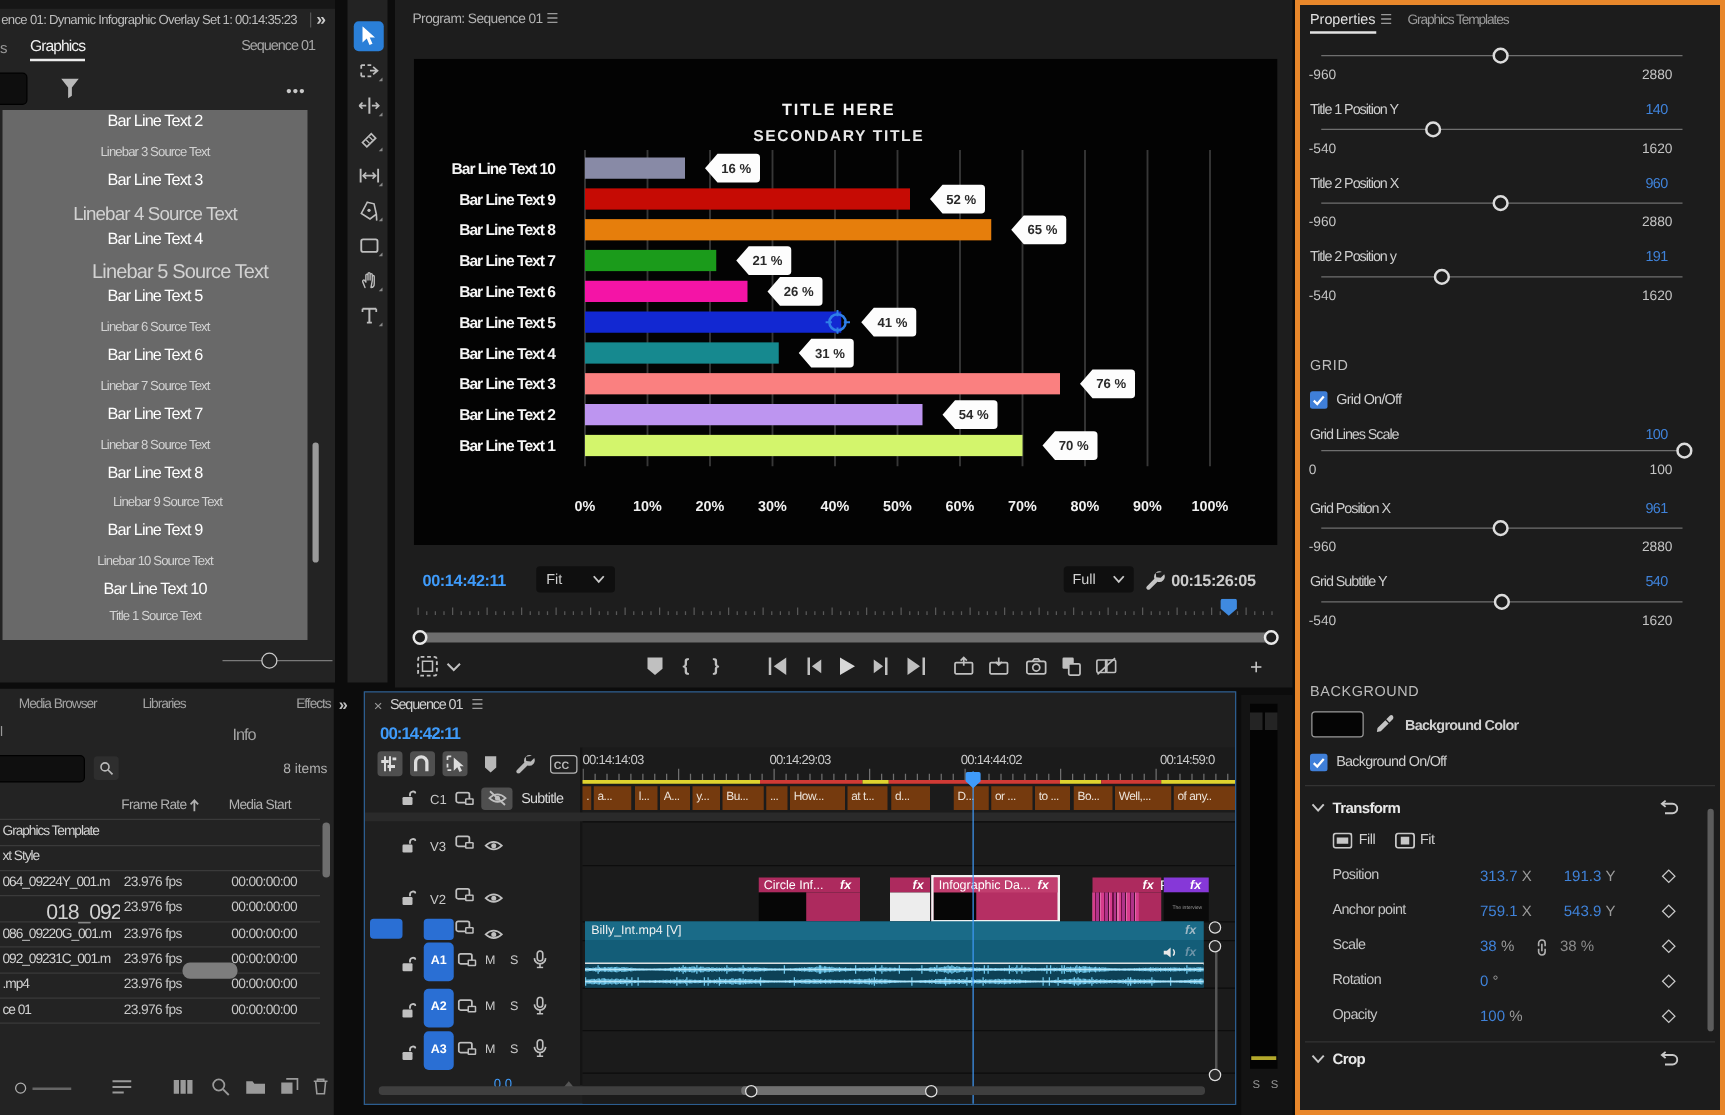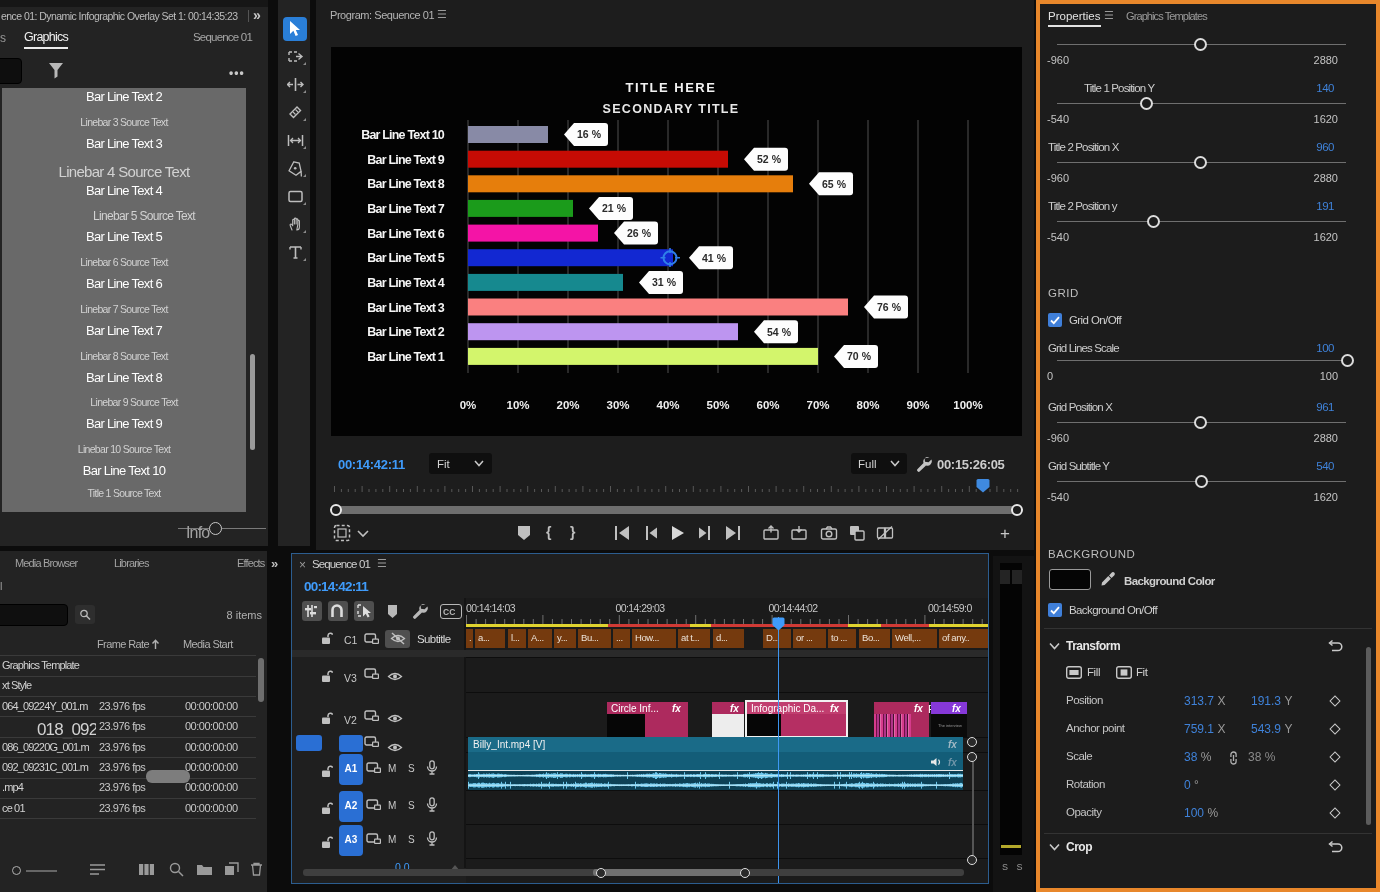--- a/index.html
+++ b/index.html
@@ -19,21 +19,21 @@
 <svg class="abs" style="left:48px;top:62px" width="16" height="17" viewBox="0 0 16 17">
       <path d="M1 1 h14 l-5.5 7 v6.5 l-3 2 v-8.5 Z" fill="#b8b8b8"></path>
     </svg>
 <div class="abs " style="left:229px;top:66px;font-size:12px;color:#c8c8c8;font-weight:700;white-space:nowrap;letter-spacing:1px;">•••</div>
 <div class="abs " style="left:2px;top:88px;width:244px;height:424px;background:#696969;overflow:hidden;"></div>
 <div class="abs" style="left:2px;top:89px;width:244px;text-align:center;font-size:13px;letter-spacing:-0.7px;color:#ffffff;">Bar Line Text 2</div>
 <div class="abs" style="left:2px;top:116px;width:244px;text-align:center;font-size:10.5px;letter-spacing:-0.7px;color:#d2d2d2;">Linebar 3 Source Text</div>
 <div class="abs" style="left:2px;top:136px;width:244px;text-align:center;font-size:13px;letter-spacing:-0.7px;color:#ffffff;">Bar Line Text 3</div>
 <div class="abs" style="left:2px;top:163px;width:244px;text-align:center;font-size:15px;letter-spacing:-0.7px;color:#d2d2d2;">Linebar 4 Source Text</div>
 <div class="abs" style="left:2px;top:183px;width:244px;text-align:center;font-size:13px;letter-spacing:-0.7px;color:#ffffff;">Bar Line Text 4</div>
-<div class="abs" style="left:2px;top:209px;width:284px;text-align:center;font-size:12px;letter-spacing:-0.7px;color:#d2d2d2;">Linebar 5 Source Text</div>
+<div class="abs" style="left:2px;top:209px;width:284px;text-align:center;font-size:16px;letter-spacing:-0.7px;color:#d2d2d2;">Linebar 5 Source Text</div>
 <div class="abs" style="left:2px;top:229px;width:244px;text-align:center;font-size:13px;letter-spacing:-0.7px;color:#ffffff;">Bar Line Text 5</div>
 <div class="abs" style="left:2px;top:256px;width:244px;text-align:center;font-size:10.5px;letter-spacing:-0.7px;color:#d2d2d2;">Linebar 6 Source Text</div>
 <div class="abs" style="left:2px;top:276px;width:244px;text-align:center;font-size:13px;letter-spacing:-0.7px;color:#ffffff;">Bar Line Text 6</div>
 <div class="abs" style="left:2px;top:303px;width:244px;text-align:center;font-size:10.5px;letter-spacing:-0.7px;color:#d2d2d2;">Linebar 7 Source Text</div>
 <div class="abs" style="left:2px;top:323px;width:244px;text-align:center;font-size:13px;letter-spacing:-0.7px;color:#ffffff;">Bar Line Text 7</div>
 <div class="abs" style="left:2px;top:350px;width:244px;text-align:center;font-size:10.5px;letter-spacing:-0.7px;color:#d2d2d2;">Linebar 8 Source Text</div>
 <div class="abs" style="left:2px;top:370px;width:244px;text-align:center;font-size:13px;letter-spacing:-0.7px;color:#ffffff;">Bar Line Text 8</div>
 <div class="abs" style="left:2px;top:396px;width:264px;text-align:center;font-size:10.5px;letter-spacing:-0.7px;color:#d2d2d2;">Linebar 9 Source Text</div>
 <div class="abs" style="left:2px;top:416px;width:244px;text-align:center;font-size:13px;letter-spacing:-0.7px;color:#ffffff;">Bar Line Text 9</div>
 <div class="abs" style="left:2px;top:443px;width:244px;text-align:center;font-size:10.5px;letter-spacing:-0.7px;color:#d2d2d2;">Linebar 10 Source Text</div>
@@ -340,21 +340,21 @@
 <div class="abs " style="left:1104px;top:9px;font-size:11px;color:#9a9a9a;font-weight:400;white-space:nowrap;">☰</div>
 <div class="abs " style="left:1126px;top:10px;font-size:11px;color:#9a9a9a;font-weight:400;white-space:nowrap;letter-spacing:-0.9px;">Graphics Templates</div>
 <div class="abs " style="left:1057px;top:44px;width:289px;height:1px;background:#6f6f6f;"></div>
 <div class="abs " style="left:1194px;top:38px;width:13px;height:13px;background:#1c1c1c;border:2px solid #dcdcdc;border-radius:50%;"></div>
 <div class="abs " style="left:1047px;top:54px;font-size:11px;color:#c4c4c4;font-weight:400;white-space:nowrap;">-960</div>
 <div class="abs" style="left:1038px;top:54px;width:300px;text-align:right;font-size:11px;color:#c4c4c4;font-weight:400;white-space:nowrap;">2880</div>
 <div class="abs " style="left:1057px;top:103px;width:289px;height:1px;background:#6f6f6f;"></div>
 <div class="abs " style="left:1140px;top:97px;width:13px;height:13px;background:#1c1c1c;border:2px solid #dcdcdc;border-radius:50%;"></div>
 <div class="abs " style="left:1047px;top:113px;font-size:11px;color:#c4c4c4;font-weight:400;white-space:nowrap;">-540</div>
 <div class="abs" style="left:1038px;top:113px;width:300px;text-align:right;font-size:11px;color:#c4c4c4;font-weight:400;white-space:nowrap;">1620</div>
-<div class="abs " style="left:1048px;top:82px;font-size:11.5px;color:#cccccc;font-weight:400;white-space:nowrap;letter-spacing:-0.85px;margin-left:36px;">Title 1 Position Y</div>
+<div class="abs " style="left:1048px;top:82px;font-size:11.5px;color:#cccccc;font-weight:400;white-space:nowrap;letter-spacing:-0.85px;">Title 1 Position Y</div>
 <div class="abs" style="left:1034px;top:82px;width:300px;text-align:right;font-size:11.5px;color:#3f82d9;font-weight:400;white-space:nowrap;letter-spacing:-0.5px;">140</div>
 <div class="abs " style="left:1057px;top:162px;width:289px;height:1px;background:#6f6f6f;"></div>
 <div class="abs " style="left:1194px;top:156px;width:13px;height:13px;background:#1c1c1c;border:2px solid #dcdcdc;border-radius:50%;"></div>
 <div class="abs " style="left:1047px;top:172px;font-size:11px;color:#c4c4c4;font-weight:400;white-space:nowrap;">-960</div>
 <div class="abs" style="left:1038px;top:172px;width:300px;text-align:right;font-size:11px;color:#c4c4c4;font-weight:400;white-space:nowrap;">2880</div>
 <div class="abs " style="left:1048px;top:141px;font-size:11.5px;color:#cccccc;font-weight:400;white-space:nowrap;letter-spacing:-0.85px;">Title 2 Position X</div>
 <div class="abs" style="left:1034px;top:141px;width:300px;text-align:right;font-size:11.5px;color:#3f82d9;font-weight:400;white-space:nowrap;letter-spacing:-0.5px;">960</div>
 <div class="abs " style="left:1057px;top:221px;width:289px;height:1px;background:#6f6f6f;"></div>
 <div class="abs " style="left:1147px;top:215px;width:13px;height:13px;background:#1c1c1c;border:2px solid #dcdcdc;border-radius:50%;"></div>
 <div class="abs " style="left:1047px;top:231px;font-size:11px;color:#c4c4c4;font-weight:400;white-space:nowrap;">-540</div>
@@ -442,21 +442,21 @@
     </svg>
 <div class="abs " style="left:1066px;top:840px;font-size:12px;color:#e8e8e8;font-weight:700;white-space:nowrap;letter-spacing:-0.5px;">Crop</div>
 <svg class="abs" style="left:1328px;top:840px" width="15" height="13" viewBox="0 0 15 13">
       <path d="M4.5 1.5 L1.5 4 L4.5 6.5" stroke="#c8c8c8" stroke-width="1.5" fill="none"></path>
       <path d="M1.8 4 H10 a3.8 3.8 0 0 1 0 7.6 H4" stroke="#c8c8c8" stroke-width="1.5" fill="none"></path>
     </svg>
 <div class="abs " style="left:1366px;top:647px;width:5px;height:178px;background:#5c5c5c;border-radius:3px;"></div>
 <div class="abs " style="left:0px;top:551px;width:267px;height:341px;background:#232323;"></div>
 <div class="abs " style="left:15px;top:557px;font-size:11px;color:#a2a2a2;font-weight:400;white-space:nowrap;letter-spacing:-0.85px;">Media Browser</div>
 <div class="abs " style="left:114px;top:557px;font-size:11px;color:#a2a2a2;font-weight:400;white-space:nowrap;letter-spacing:-0.85px;">Libraries</div>
-<div class="abs " style="left:186px;top:524px;font-size:16px;color:#a2a2a2;font-weight:400;white-space:nowrap;letter-spacing:-0.85px;text-align:right;">Info</div>
+<div class="abs " style="left:186px;top:580px;font-size:13px;color:#a2a2a2;font-weight:400;white-space:nowrap;letter-spacing:-0.85px;text-align:right;">Info</div>
 <div class="abs " style="left:237px;top:557px;font-size:11px;color:#a2a2a2;font-weight:400;white-space:nowrap;letter-spacing:-0.85px;">Effects</div>
 <div class="abs " style="left:271px;top:556px;font-size:13px;color:#c0c0c0;font-weight:700;white-space:nowrap;">»</div>
 <div class="abs " style="left:0px;top:580px;font-size:11px;color:#9a9a9a;font-weight:400;white-space:nowrap;">l</div>
 <div class="abs " style="left:-10px;top:604px;width:78px;height:22px;background:#0f0f0f;border:1px solid #000;border-radius:4px;"></div>
 <div class="abs " style="left:75px;top:605px;width:20px;height:19px;background:#2e2e2e;border-radius:3px;"></div>
 <svg class="abs" style="left:79px;top:609px" width="12" height="11" viewBox="0 0 12 11">
       <circle cx="5" cy="4.5" r="3.2" stroke="#b8b8b8" stroke-width="1.3" fill="none"></circle>
       <path d="M7.5 7 L11 10.5" stroke="#b8b8b8" stroke-width="1.4"></path>
     </svg>
 <div class="abs" style="left:-38px;top:609px;width:300px;text-align:right;font-size:11px;color:#b0b0b0;font-weight:400;white-space:nowrap;">8 items</div>

